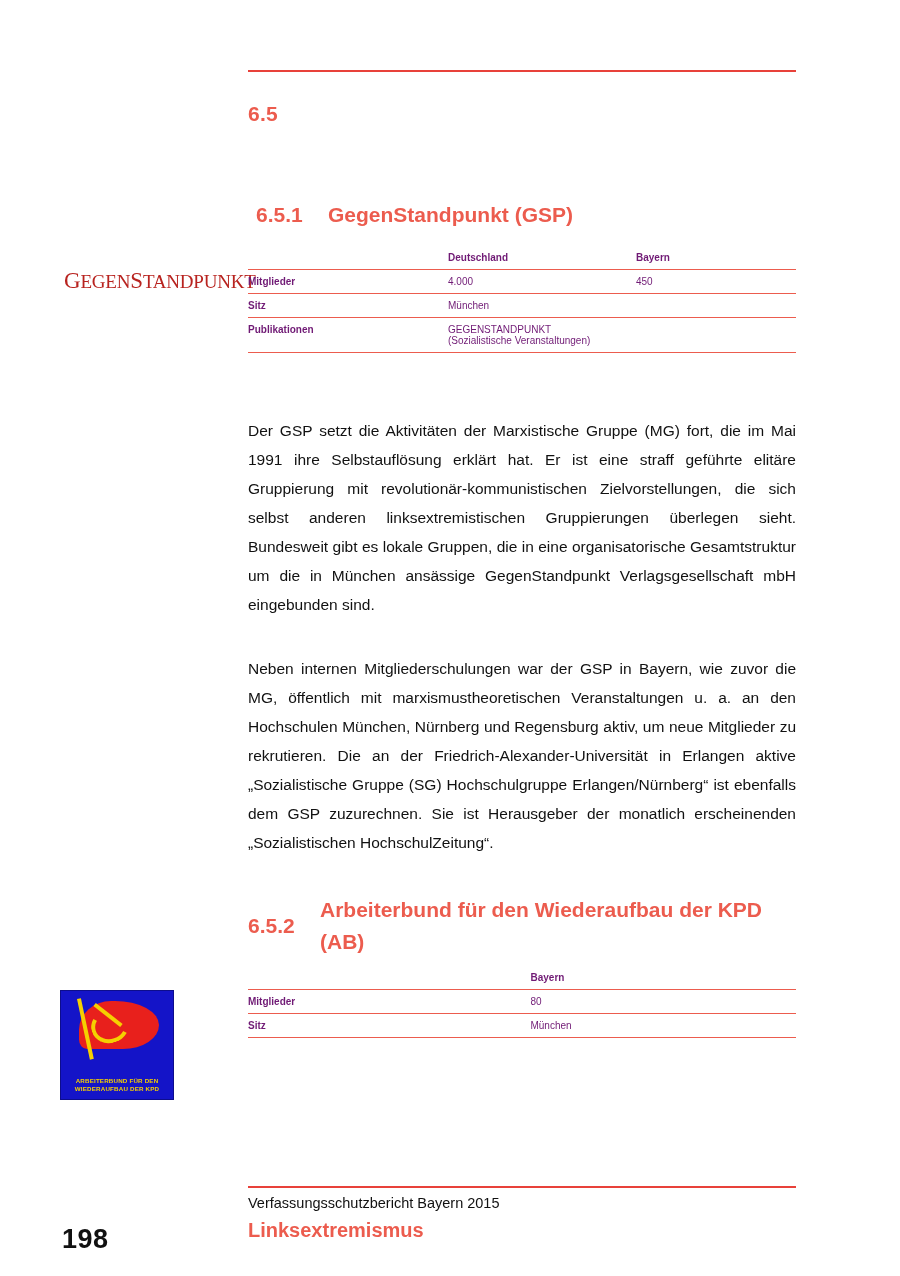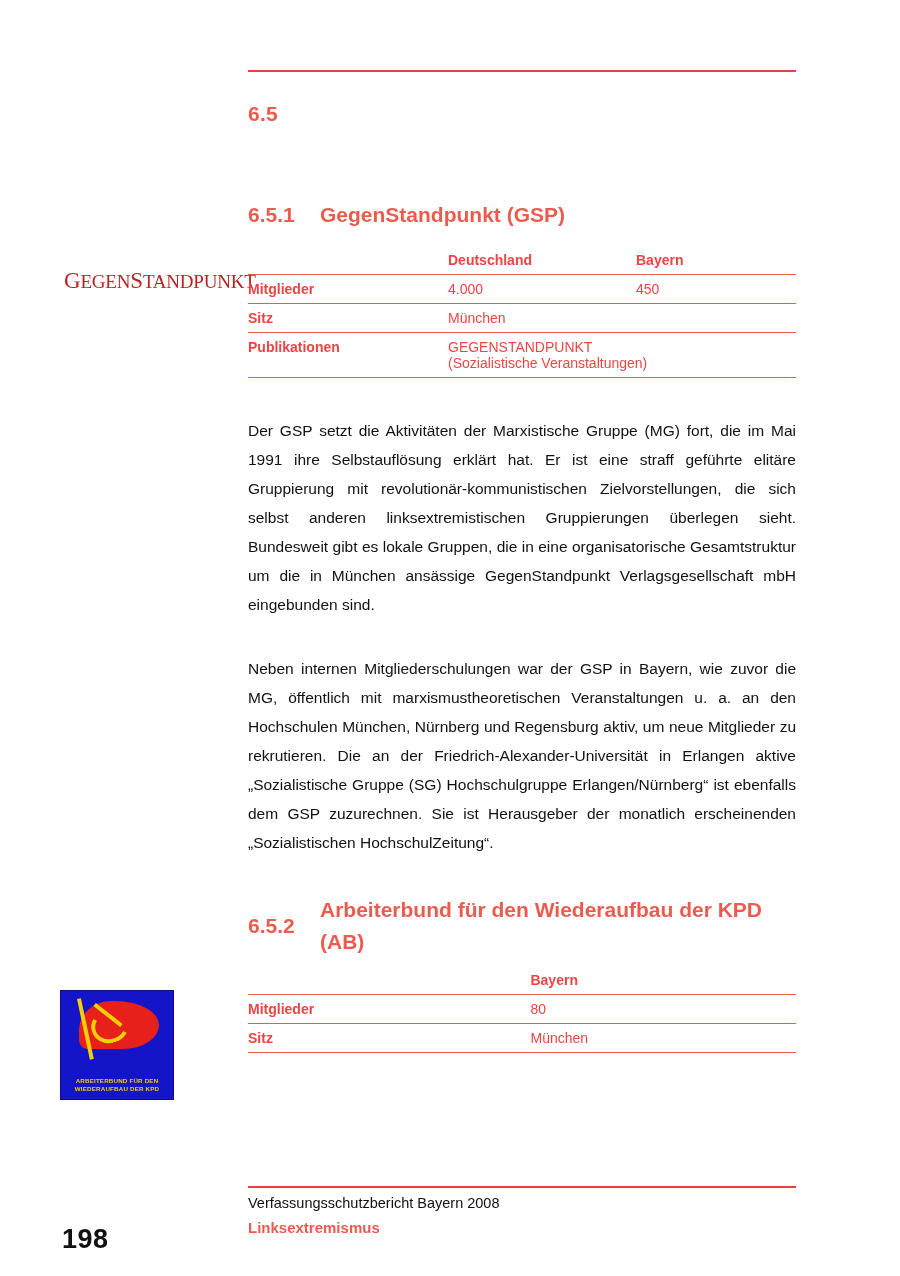--- a/index.html
+++ b/index.html
@@ -58,43 +58,43 @@
     left: 248px;
     top: 200px;
     width: 560px;
     display: flex;
     align-items: flex-start;
     color: #ec5c4e;
     font-size: 21px;
     font-weight: bold;
     line-height: 30px;
   }
-  .h-sub1 .num { width: 72px; flex: 0 0 72px; }
+  .h-sub1 .num { width: 72px; flex: 0 0 72px; margin-left: 8px; }
 
   .h-sub2 {
     position: absolute;
     left: 248px;
     top: 894px;
     width: 560px;
     display: flex;
     align-items: center;
     color: #ec5c4e;
     font-size: 21px;
     font-weight: bold;
     line-height: 32px;
   }
   .h-sub2 .num { width: 72px; flex: 0 0 72px; }
   .h-sub2 .txt { flex: 1; }
 
   
   .data-table {
     position: absolute;
     border-collapse: collapse;
-    font-size: 14px;
-    color: #ef4444;
+    font-size: 10px;
+    color: #701a75;
   }
   .data-table td, .data-table th {
     text-align: left;
     vertical-align: top;
     padding: 6px 0 6px 0;
     font-weight: normal;
   }
   .data-table .hdr td {
     font-weight: bold;
     padding-top: 0;
@@ -227,21 +227,21 @@
     position: absolute;
     left: 248px;
     top: 1195px;
     font-size: 14.5px;
     color: #111;
   }
   .footer-line2 {
     position: absolute;
     left: 248px;
     top: 1219px;
-    font-size: 15px;
+    font-size: 20px;
     font-weight: bold;
     color: #ec5c4e;
     text-align: center;
   }
 </style>
 </head>
 <body>
 
 <div class="page">
 
@@ -313,16 +313,16 @@
       </tr>
       <tr>
         <td class="label">Sitz</td>
         <td class="c2">München</td>
       </tr>
     </tbody>
   </table>
 
   <div class="footer-rule"></div>
   <div class="page-number">198</div>
-  <div class="footer-line1">Verfassungsschutzbericht Bayern 2008</div>
+  <div class="footer-line1">Verfassungsschutzbericht Bayern 2015</div>
   <div class="footer-line2">Linksextremismus</div>
 
 </div>
 
 </body></html>

